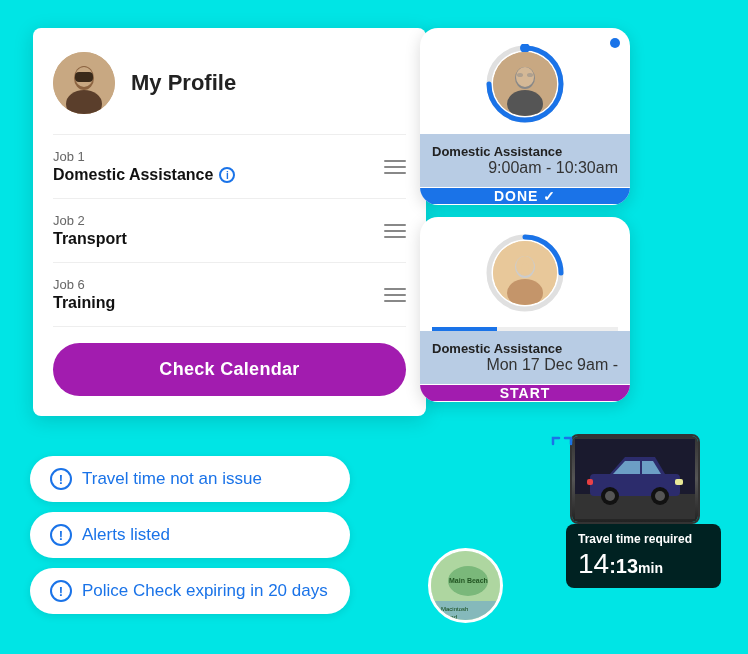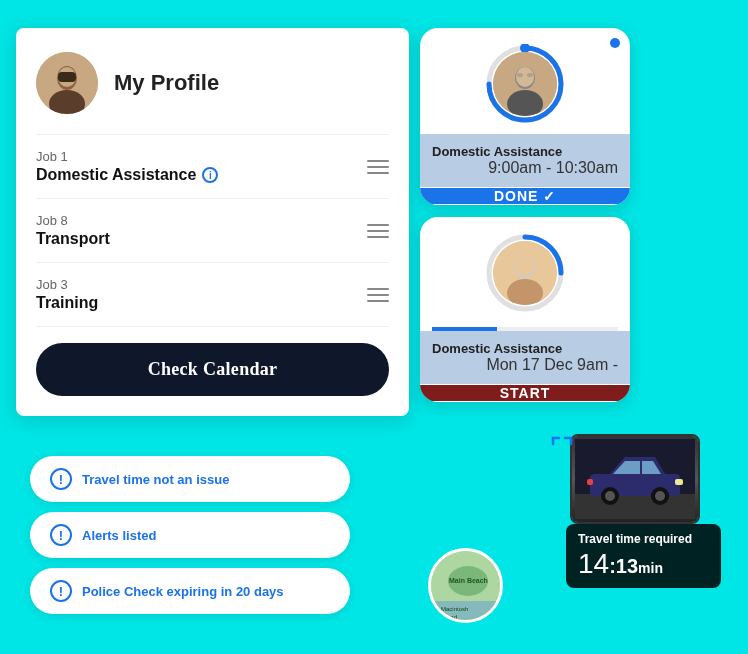--- a/index.html
+++ b/index.html
@@ -8,21 +8,21 @@
       height: 654px;
       background-color: #00e5e5;
       font-family: 'Arial', sans-serif;
       overflow: hidden;
       position: relative;
     }
 
     
     .left-phone {
       position: absolute;
-      left: 16px;
+      left: 33px;
       top: 28px;
       width: 393px;
       background: white;
       border-radius: 8px;
       padding: 24px 20px 20px 20px;
       box-shadow: 0 4px 20px rgba(0,0,0,0.15);
     }
 
     .profile-section {
       display: flex;
@@ -106,30 +106,29 @@
       display: block;
       width: 22px;
       height: 2px;
       background: #888;
       border-radius: 2px;
     }
 
     .check-calendar-btn {
       width: 100%;
       margin-top: 16px;
-      background: #0f172a;
+      background: #a21caf;
       color: white;
       border: none;
       border-radius: 30px;
       padding: 16px;
       font-size: 18px;
       font-weight: 700;
       cursor: pointer;
       letter-spacing: 0.3px;
-      font-family: Liberation Serif, serif;
     }
 
     
     .notifications {
       position: absolute;
       left: 30px;
       top: 456px;
       display: flex;
       flex-direction: column;
       gap: 10px;
@@ -154,22 +153,22 @@
       display: flex;
       align-items: center;
       justify-content: center;
       font-size: 13px;
       color: #1a73e8;
       font-weight: 700;
       flex-shrink: 0;
     }
 
     .notif-text {
-      font-size: 13px;
-      font-weight: 700;
+      font-size: 17px;
+      font-weight: 400;
       color: #1a73e8;
     }
 
     
     .right-section {
       position: absolute;
       left: 420px;
       top: 28px;
       display: flex;
       flex-direction: column;
@@ -241,21 +240,21 @@
       cursor: pointer;
       letter-spacing: 1px;
     }
 
     .done-btn {
       background: #1a73e8;
       color: white;
     }
 
     .start-btn {
-      background: #7f1d1d;
+      background: #a21caf;
       color: white;
     }
 
     .status-bar-dot {
       position: absolute;
       top: 10px;
       right: 10px;
       width: 10px;
       height: 10px;
       background: #1a73e8;
@@ -372,35 +371,35 @@
       </div>
       <div class="hamburger-icon">
         <span></span>
           <span></span>
           <span></span>
       </div>
     </div>
 
     <div class="job-item">
       <div>
-        <div class="job-label">Job 8</div>
+        <div class="job-label">Job 2</div>
         <div class="job-title">
           <span>Transport</span>
         </div>
       </div>
       <div class="hamburger-icon">
         <span></span>
           <span></span>
           <span></span>
       </div>
     </div>
 
     <div class="job-item">
       <div>
-        <div class="job-label">Job 3</div>
+        <div class="job-label">Job 6</div>
         <div class="job-title">
           <span>Training</span>
         </div>
       </div>
       <div class="hamburger-icon">
         <span></span>
           <span></span>
           <span></span>
       </div>
     </div>

